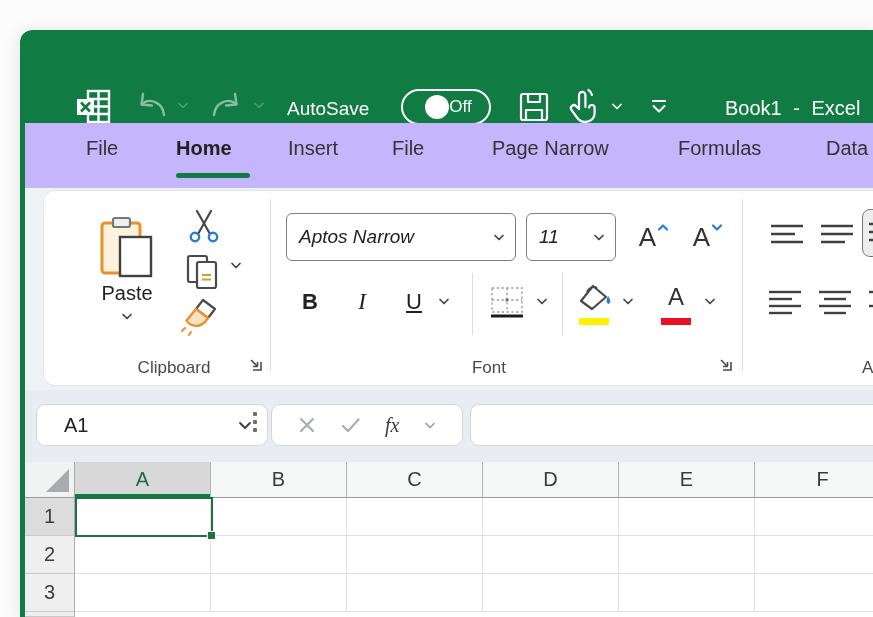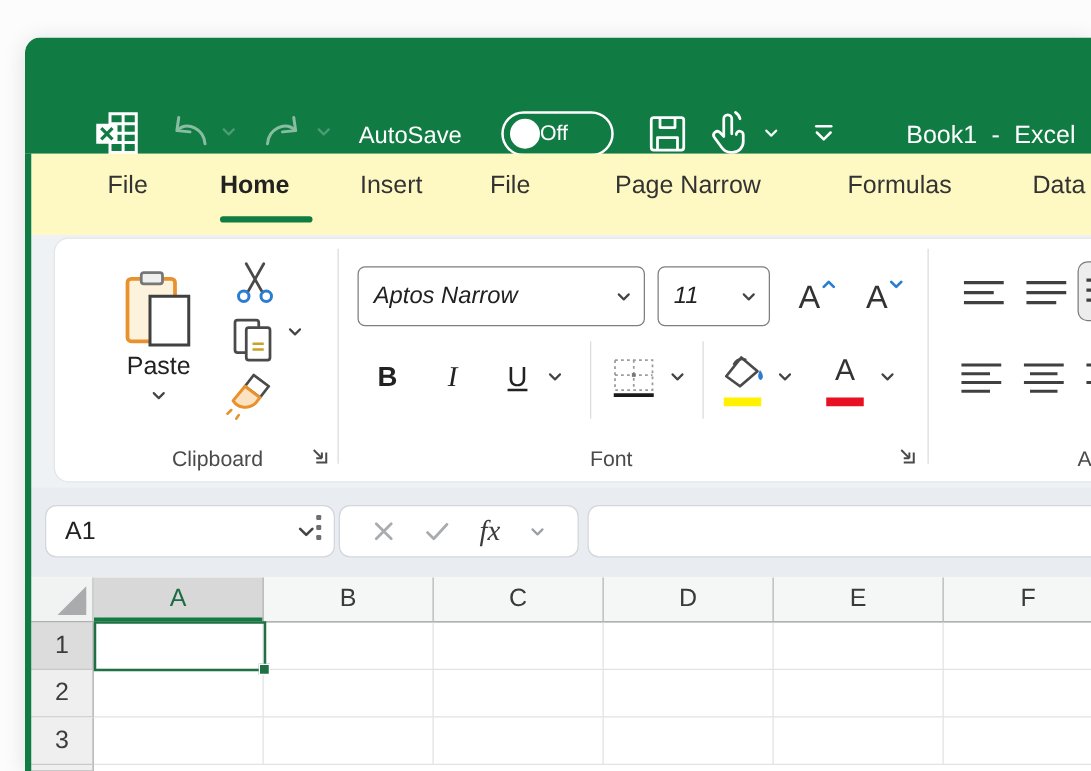--- a/index.html
+++ b/index.html
@@ -9,37 +9,37 @@
 
   
   .window { position:absolute; left:20px; top:30px; right:0; bottom:0;
             border-top-left-radius:12px; box-shadow:0 2px 18px rgba(0,0,0,.12); overflow:hidden;
             background:#EFF2F5; }
   .green-strip { position:absolute; left:0; top:93px; width:5px; bottom:0; background:#117B44; }
 
   
   .titlebar { position:absolute; left:0; top:0; right:0; height:93px; background:#117B44;
               border-top-left-radius:12px; }
-  .titlebar .t-item { position:absolute; display:flex; align-items:center; }
+  .titlebar .t-item { position:absolute; display:flex; align-items:center;justify-content:center; }
   .autosave-label { color:#fff; font-size:19px; }
   .toggle { width:90px; height:36px; border:2px solid #fff; border-radius:18px; display:flex;
             align-items:center; cursor:pointer; }
   .toggle .knob { width:24px; height:24px; border-radius:50%; background:#fff; margin-left:5px; }
   .toggle .state { color:#fff; font-size:17px; margin-left:0; }
   .doc-title { color:#fff; font-size:20px; word-spacing:6px; white-space:nowrap; }
   .faded { opacity:.5; }
   svg.ico { display:block; }
   .chev { width:12px; height:9px; }
   .chev path { fill:none; stroke:#444; stroke-width:1.7; stroke-linecap:round; stroke-linejoin:round; }
   .chev.light path { stroke:rgba(255,255,255,.95); }
   .chev.faded path { stroke:rgba(255,255,255,.5); }
   .chev.blue path { stroke:#2B7CD3; stroke-width:2.2; }
 
   
-  .tabrow { position:absolute; left:5px; top:93px; right:0; height:65px; background:#fef9c3; }
+  .tabrow { position:absolute; left:5px; top:93px; right:0; height:65px; background:#c4b5fd; }
   .tab { position:absolute; top:14px; font-size:20px; color:#333; cursor:pointer; white-space:nowrap; }
   .tab.active { font-weight:bold; color:#222; }
   .tab-underline { position:absolute; height:5px; border-radius:3px; background:#107C41; top:50px; }
 
   
   .ribbon-canvas { position:absolute; left:5px; top:158px; right:0; height:202px; background:#EFF2F5; }
   .ribbon-card { position:absolute; left:18px; top:2px; width:860px; height:196px; background:#fff;
                  border:1px solid #E3E5E8; border-radius:12px; }
   .rc-item { position:absolute; display:flex; align-items:center; justify-content:center; }
   .btn { cursor:pointer; border-radius:6px; }
@@ -57,21 +57,21 @@
   .launcher { position:absolute; width:16px; height:16px; cursor:pointer; }
   .sel-box { border:1.6px solid #7A7A7A; background:#EDEDED; border-radius:8px; }
 
   
   .formula-row { position:absolute; left:5px; top:360px; right:0; height:72px; background:#E9EDF1; }
   .wbox { position:absolute; background:#fff; border:1px solid #D3D7DB; border-radius:9px; }
   .namebox-text { font-size:20px; color:#222; padding-left:15px; }
   .dots { position:absolute; display:flex; flex-direction:column; gap:4px; cursor:pointer; }
   .dots i { width:4px; height:4px; background:#6f6f6f; border-radius:1px; }
   .fxrow { display:flex; align-items:center; }
-  .fx-label { font-family:"Liberation Serif", serif; font-style:italic; font-size:23px; color:#3b3b3b; }
+  .fx-label { font-family:"Liberation Serif", serif; font-style:italic; font-size:20px; color:#3b3b3b; }
 
   
   .grid { position:absolute; left:5px; top:432px; right:0; bottom:0; background:#fff; }
   .corner { position:absolute; left:0; top:0; width:50px; height:36px; background:#F1F2F2;
             border-right:1px solid #ABABAB; border-bottom:1px solid #9A9A9A; cursor:pointer; }
   .corner .tri { position:absolute; right:5px; bottom:5px; width:0; height:0; border-style:solid;
                  border-width:0 0 23px 23px; border-color:transparent transparent #A9ABAD transparent; }
   .colhdrs { position:absolute; left:50px; top:0; right:0; height:36px; display:flex;
              border-bottom:1px solid #9A9A9A; background:#F5F6F6; }
   .colh { width:136px; flex-shrink:0; border-right:1px solid #B4B4B4; font-size:20px; color:#3a3a3a;
@@ -403,21 +403,21 @@
                 <line x1="9" y1="23" x2="32" y2="23"></line>
               </g>
           </svg>
         </div>
 
         <div class="group-label" style="left:818px; top:167px; width:60px; text-align:left;">Ali</div>
       </div>
     </div>
 
     <div class="formula-row">
-      <div class="wbox" style="left:11px; top:14px; width:232px; height:42px; display:flex; align-items:center; justify-content:space-between; cursor:pointer;">
+      <div class="wbox" style="left:11px; top:14px; width:232px; height:42px; display:flex; align-items:center; justify-content:space-between; cursor:pointer;padding-left:12px;">
         <span class="namebox-text">A1</span>
         <svg class="chev" viewBox="0 0 12 9" style="margin-right:14px; width:16px; height:11px;">
             <path d="M2 2.5 L6 6.5 L10 2.5"></path>
           </svg>
       </div>
 
       <div class="dots" style="left:228px; top:22px;">
         <i></i>
           <i></i>
           <i></i>

